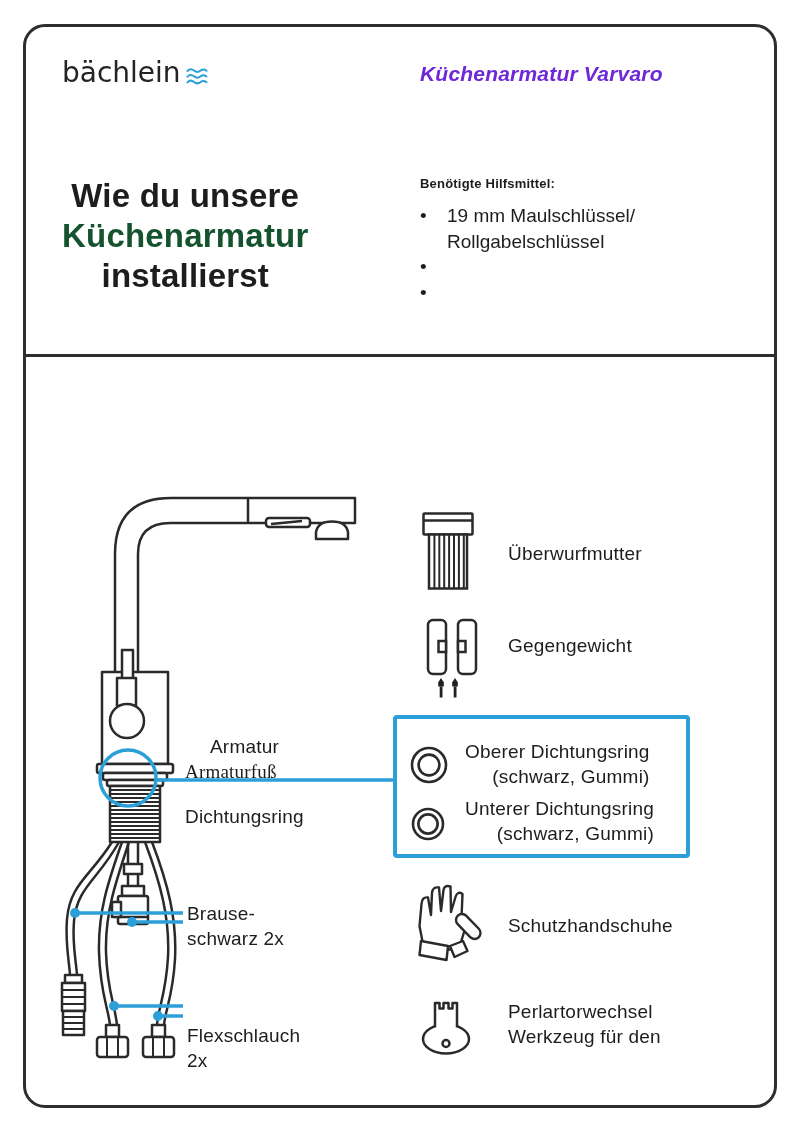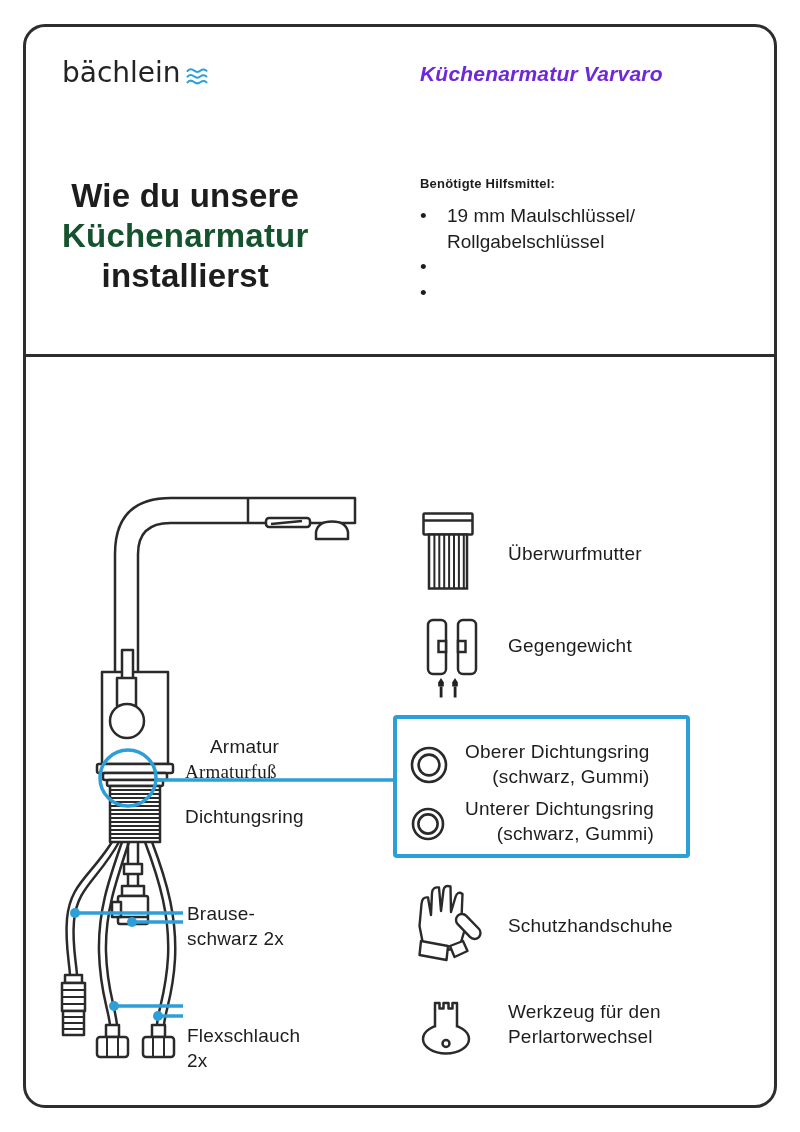--- a/index.html
+++ b/index.html
@@ -229,17 +229,17 @@
   </div>
 
   <svg class="abs" style="left:420px;top:998px;" width="52" height="58" viewBox="0 0 52 58">
     <g fill="#fff" stroke="#2a2a2a" stroke-width="2.5" stroke-linejoin="round">
       <ellipse cx="26" cy="41" rx="23" ry="14.5"></ellipse>
       <path d="M15,29 V5 H19.5 V10.5 H23.5 V5 H28.5 V10.5 H32.5 V5 H37 V29"></path>
       <circle cx="26" cy="45.5" r="3.5"></circle>
     </g>
   </svg>
   <div class="lbl" style="left:508px;top:999px;">
+    <div>Perlartorwechsel</div>
     <div>Werkzeug für den</div>
-    <div>Perlartorwechsel</div>
   </div>
 
 </div>
 
 </body></html>

